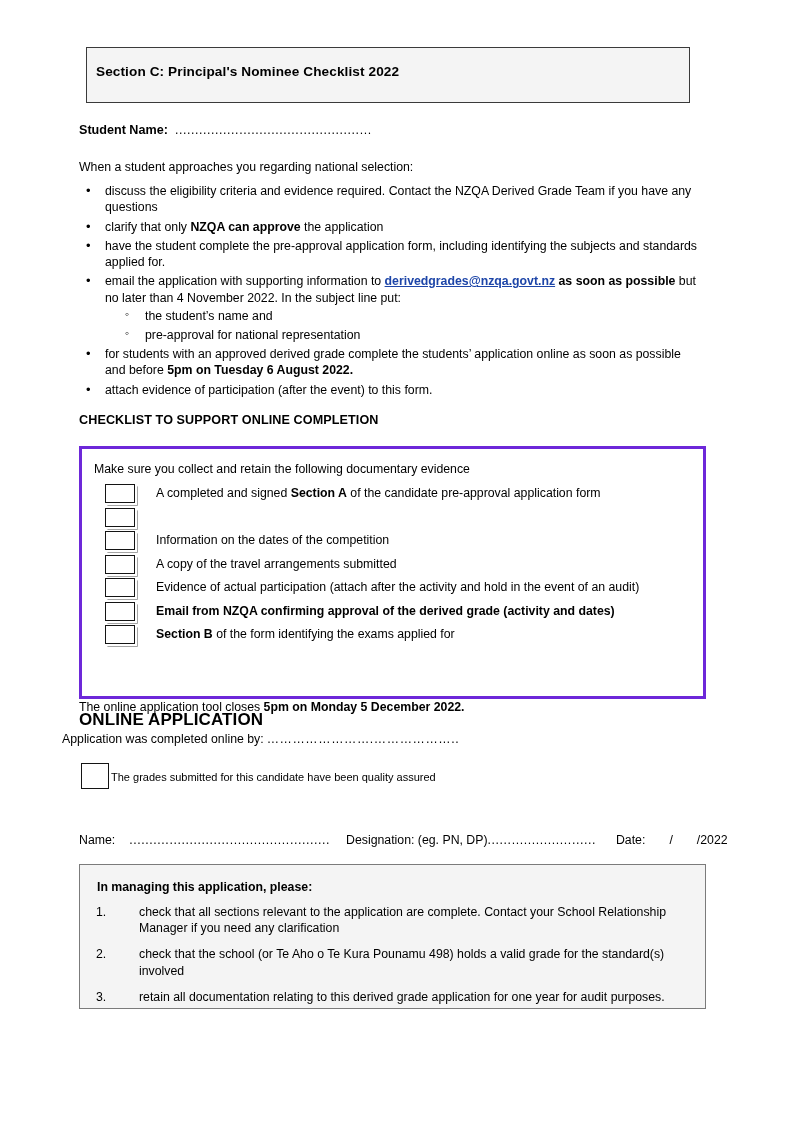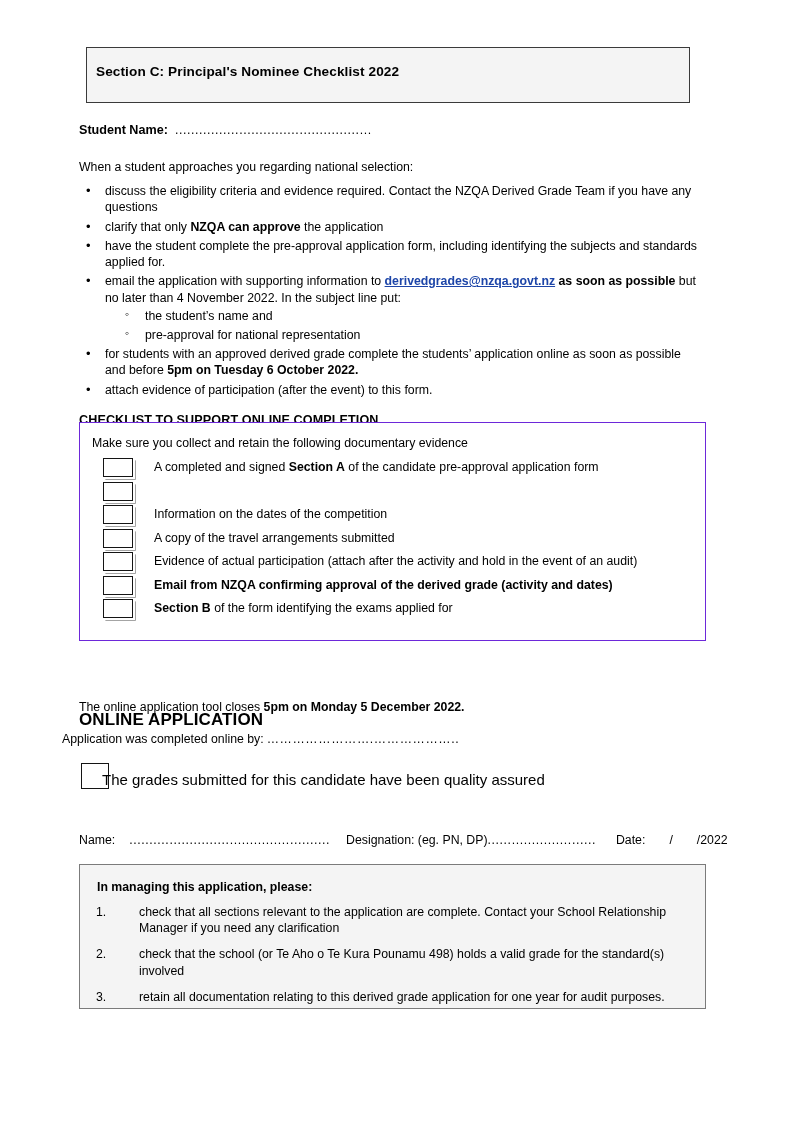--- a/index.html
+++ b/index.html
@@ -117,24 +117,24 @@
     top: 412px;
     font-weight: bold;
     font-size: 12.6px;
     letter-spacing: 0.1px;
   }
 
   
   .checklist-box {
     position: absolute;
     left: 79px;
-    top: 422px;
+    top: 446px;
     width: 627px;
-    height: 219px;
-    border: 1px solid #6d28d9;
+    height: 253px;
+    border: 3px solid #6d28d9;
     box-sizing: border-box;
     background: #ffffff;
   }
   .checklist-intro {
     position: absolute;
     left: 12px;
     top: 12px;
     font-size: 12.3px;
   }
   .check-rows {
@@ -205,23 +205,23 @@
     left: 0;
     top: 0;
     width: 28px;
     height: 26px;
     border: 1.8px solid #141414;
     background: #ffffff;
     box-sizing: border-box;
   }
   .qa-label {
     position: absolute;
-    left: 21px;
+    left: 30px;
     top: 7px;
-    font-size: 15px;
+    font-size: 11px;
     white-space: nowrap;
   }
 
   
   .nd-line {
     position: absolute;
     left: 79px;
     top: 832px;
     width: 640px;
     font-size: 12.3px;
@@ -286,21 +286,21 @@
   <div class="intro">
     <div>When a student approaches you regarding national selection:</div>
     <ul class="bullets" id="bullet-list">
         <li><span><span>discuss the eligibility criteria and evidence required. Contact the NZQA Derived Grade Team if you have any questions</span></span></li>
         <li><span><span>clarify that only </span><b>NZQA can approve</b><span> the application</span></span></li>
         <li><span><span>have the student complete the pre-approval application form, including identifying the subjects and standards applied for.</span></span></li>
         <li><span><span>email the application with supporting information to </span><a class="maillink" href="#" style="color: rgb(29, 69, 168);">derivedgrades@nzqa.govt.nz</a><span>  </span><b>as soon as possible</b><span> but no later than 4 November 2022. In the subject line put:</span></span><ul class="sub">
             <li>the student’s name and</li>
             <li>pre-approval for national representation</li>
           </ul></li>
-        <li><span><span>for students with an approved derived grade complete the students’ application online as soon as possible and before </span><b>5pm on Tuesday 6 October 2022.</b></span></li>
+        <li><span><span>for students with an approved derived grade complete the students’ application online as soon as possible and before </span><b>5pm on Tuesday 6 August 2022.</b></span></li>
         <li><span><span>attach evidence of participation (after the event) to this form.</span></span></li>
       </ul>
   </div>
 
   <div class="checklist-heading">CHECKLIST TO SUPPORT ONLINE COMPLETION</div>
 
   <div class="checklist-box">
     <div class="checklist-intro">Make sure you collect and retain the following documentary evidence</div>
     <div class="check-rows" id="check-rows">
         <div class="check-row">

